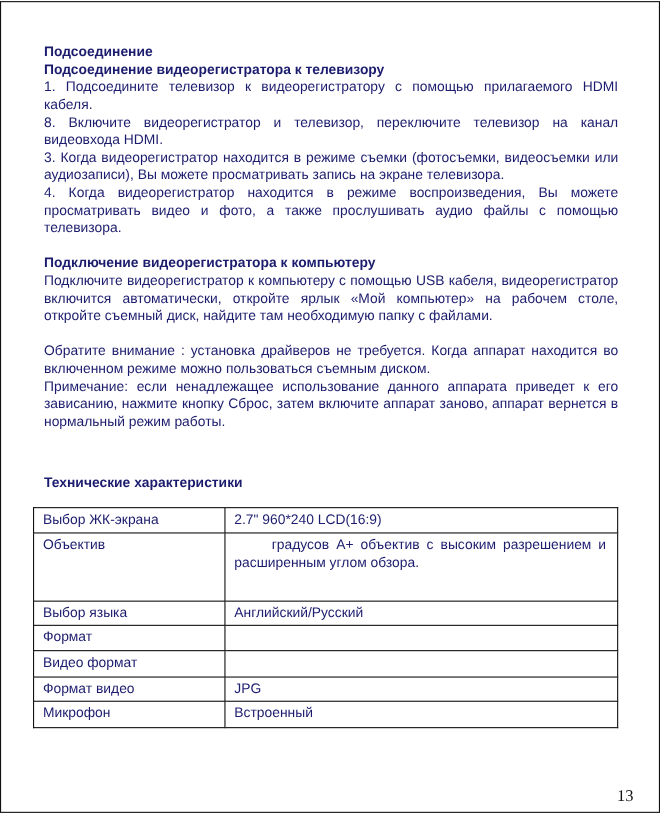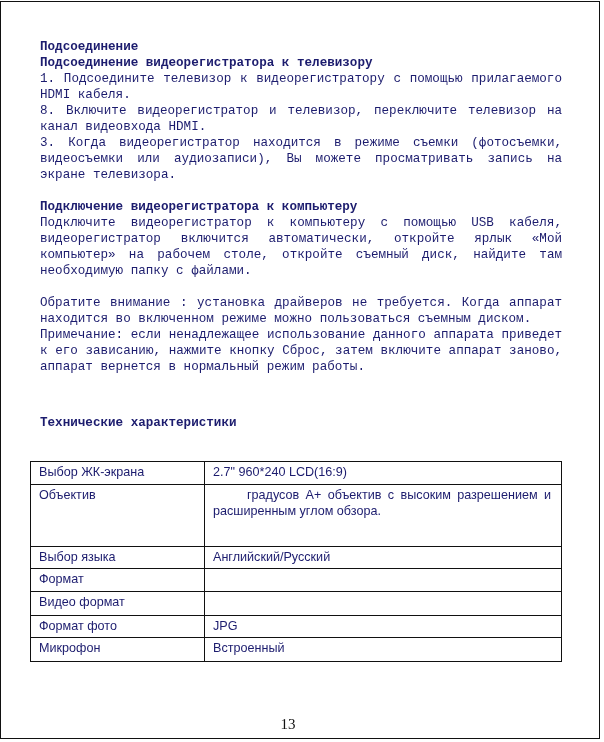--- a/index.html
+++ b/index.html
@@ -3,56 +3,57 @@
   <meta charset="utf-8">
   <style>
     html, body { margin: 0; padding: 0; background: #ffffff; }
     body { width: 604px; height: 742px; position: relative; overflow: hidden; }
     .page {
       position: absolute; left: 0; top: 1px; width: 600px; height: 738px;
       border: 1.5px solid #111; box-sizing: border-box; background: #fff;
     }
     .content {
       position: absolute; left: 40px; top: 39px; width: 522px;
-      font-family: Liberation Mono, monospace;
+      font-family: Liberation Sans, sans-serif;
       font-size: 12.6px; line-height: 16px; color: #1c1c6e;
     }
     .h { font-weight: bold; margin: 0; }
     .p { margin: 0; text-align: justify; }
     .gap { height: 16px; }
     .gap2 { height: 24px; }
     .spec-title { font-weight: bold; margin: 0; }
     table.specs {
       position: absolute; left: 30px; top: 461px; width: 532px;
       border-collapse: collapse;
       font-family: "Liberation Sans", sans-serif; font-size: 12.6px; line-height: 16px;
       color: #1c1c6e;
     }
     table.specs td {
       border: 1.3px solid #111; padding: 2px 10px 0 8px; vertical-align: top;
     }
     table.specs td.k { width: 155px; }
     table.specs td.v { text-align: justify; }
     .pagenum {
-      position: absolute; left: 0; width: 576px; top: 716px; text-align: center;
+      position: absolute; left: 0; width: 576px; top: 716px; text-align: right;
       font-family: "Liberation Serif", serif; font-size: 15px; color: #111;
     }
     .indent { display: inline-block; width: 34px; }
   </style>
 </head>
 <body>
 
 <div class="page"></div>
 
 <div class="content">
   <p class="h">Подсоединение</p>
   <p class="h">Подсоединение видеорегистратора к телевизору</p>
   <p class="p">1. Подсоедините телевизор к видеорегистратору с помощью прилагаемого HDMI кабеля.</p>
   <p class="p">8. Включите видеорегистратор и телевизор, переключите телевизор на канал видеовхода HDMI.</p>
   <p class="p">3. Когда видеорегистратор находится в режиме съемки (фотосъемки, видеосъемки или аудиозаписи), Вы можете просматривать  запись на экране телевизора.</p>
+  <p class="p">4. Когда видеорегистратор находится в режиме воспроизведения, Вы можете просматривать видео и фото, а также прослушивать аудио файлы с помощью телевизора.</p>
   <div class="gap"></div>
   <p class="h">Подключение видеорегистратора к компьютеру</p>
   <p class="p">Подключите видеорегистратор к компьютеру с помощью USB кабеля, видеорегистратор включится автоматически, откройте ярлык «Мой компьютер» на рабочем столе, откройте съемный диск, найдите там необходимую папку с файлами.</p>
   <div class="gap"></div>
   <p class="p">Обратите внимание : установка драйверов не требуется. Когда аппарат находится во включенном режиме можно пользоваться съемным диском.</p>
   <p class="p">Примечание: если ненадлежащее использование данного аппарата приведет к его зависанию, нажмите кнопку Сброс, затем включите аппарат заново, аппарат вернется в нормальный режим работы.</p>
   <div class="gap"></div>
   <div class="gap2"></div>
   <p class="spec-title">Технические характеристики</p>
 </div>
@@ -73,21 +74,21 @@
     </tr>
     <tr style="height:23px">
       <td class="k">Формат</td>
       <td class="v"></td>
     </tr>
     <tr style="height:24px">
       <td class="k">Видео формат</td>
       <td class="v"></td>
     </tr>
     <tr style="height:22px">
-      <td class="k">Формат фото</td>
+      <td class="k">Формат видео</td>
       <td class="v">JPG</td>
     </tr>
     <tr style="height:24px">
       <td class="k">Микрофон</td>
       <td class="v">Встроенный</td>
     </tr>
   </tbody>
 </table>
 
 <div class="pagenum">13</div>

